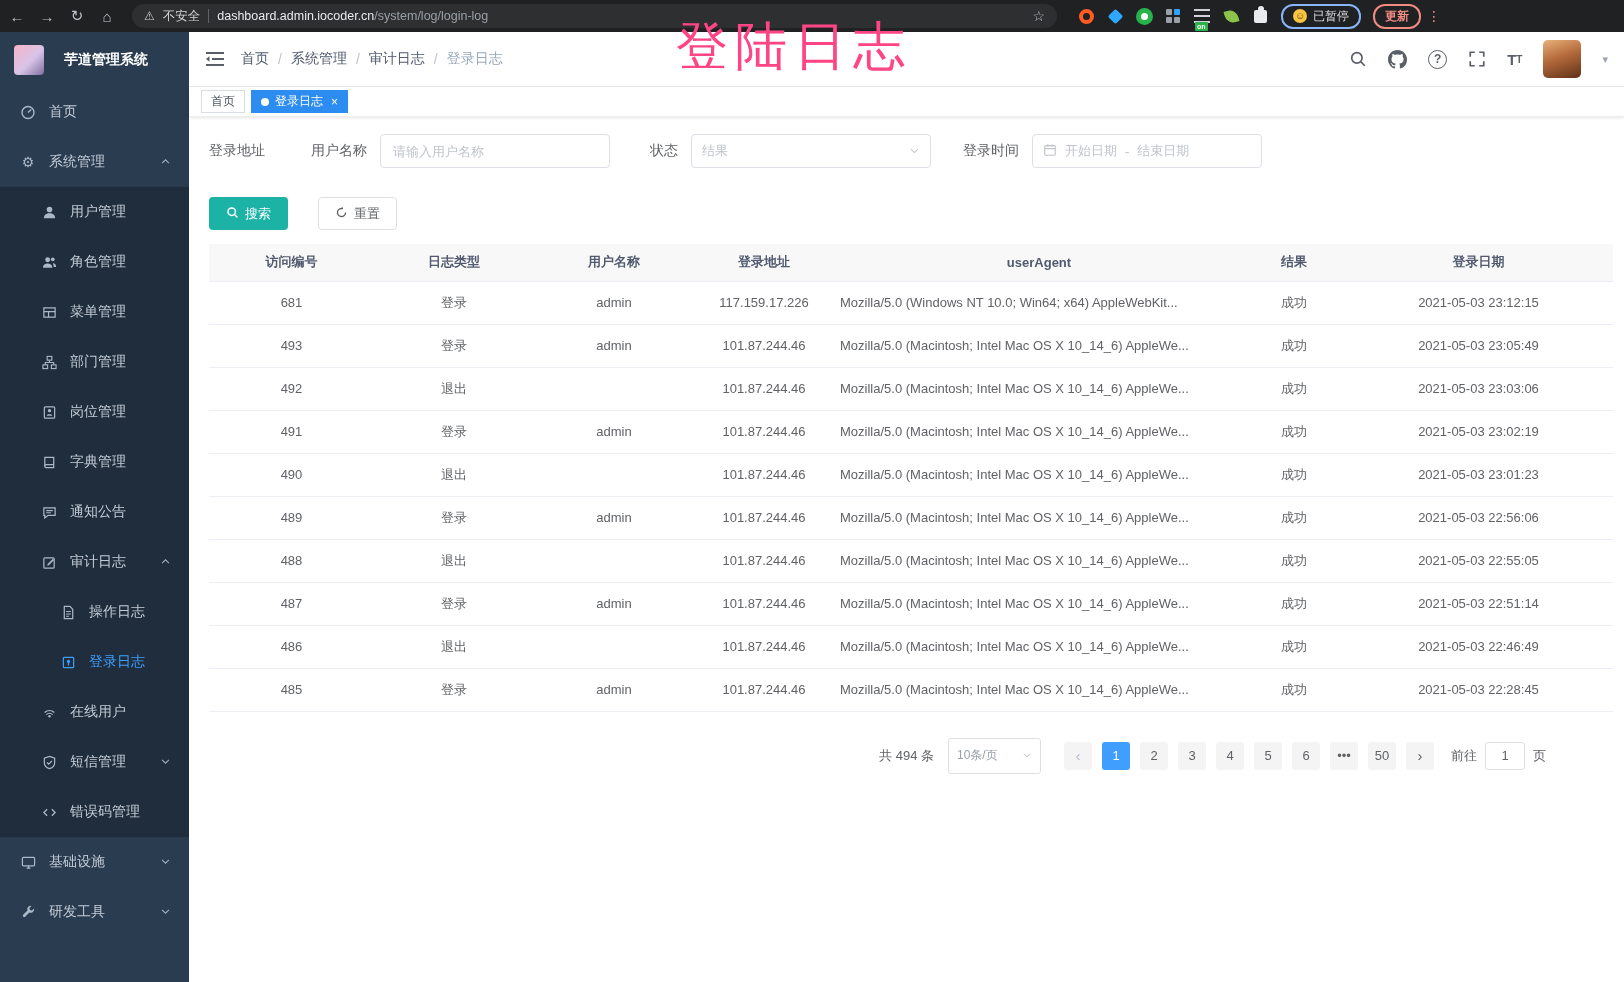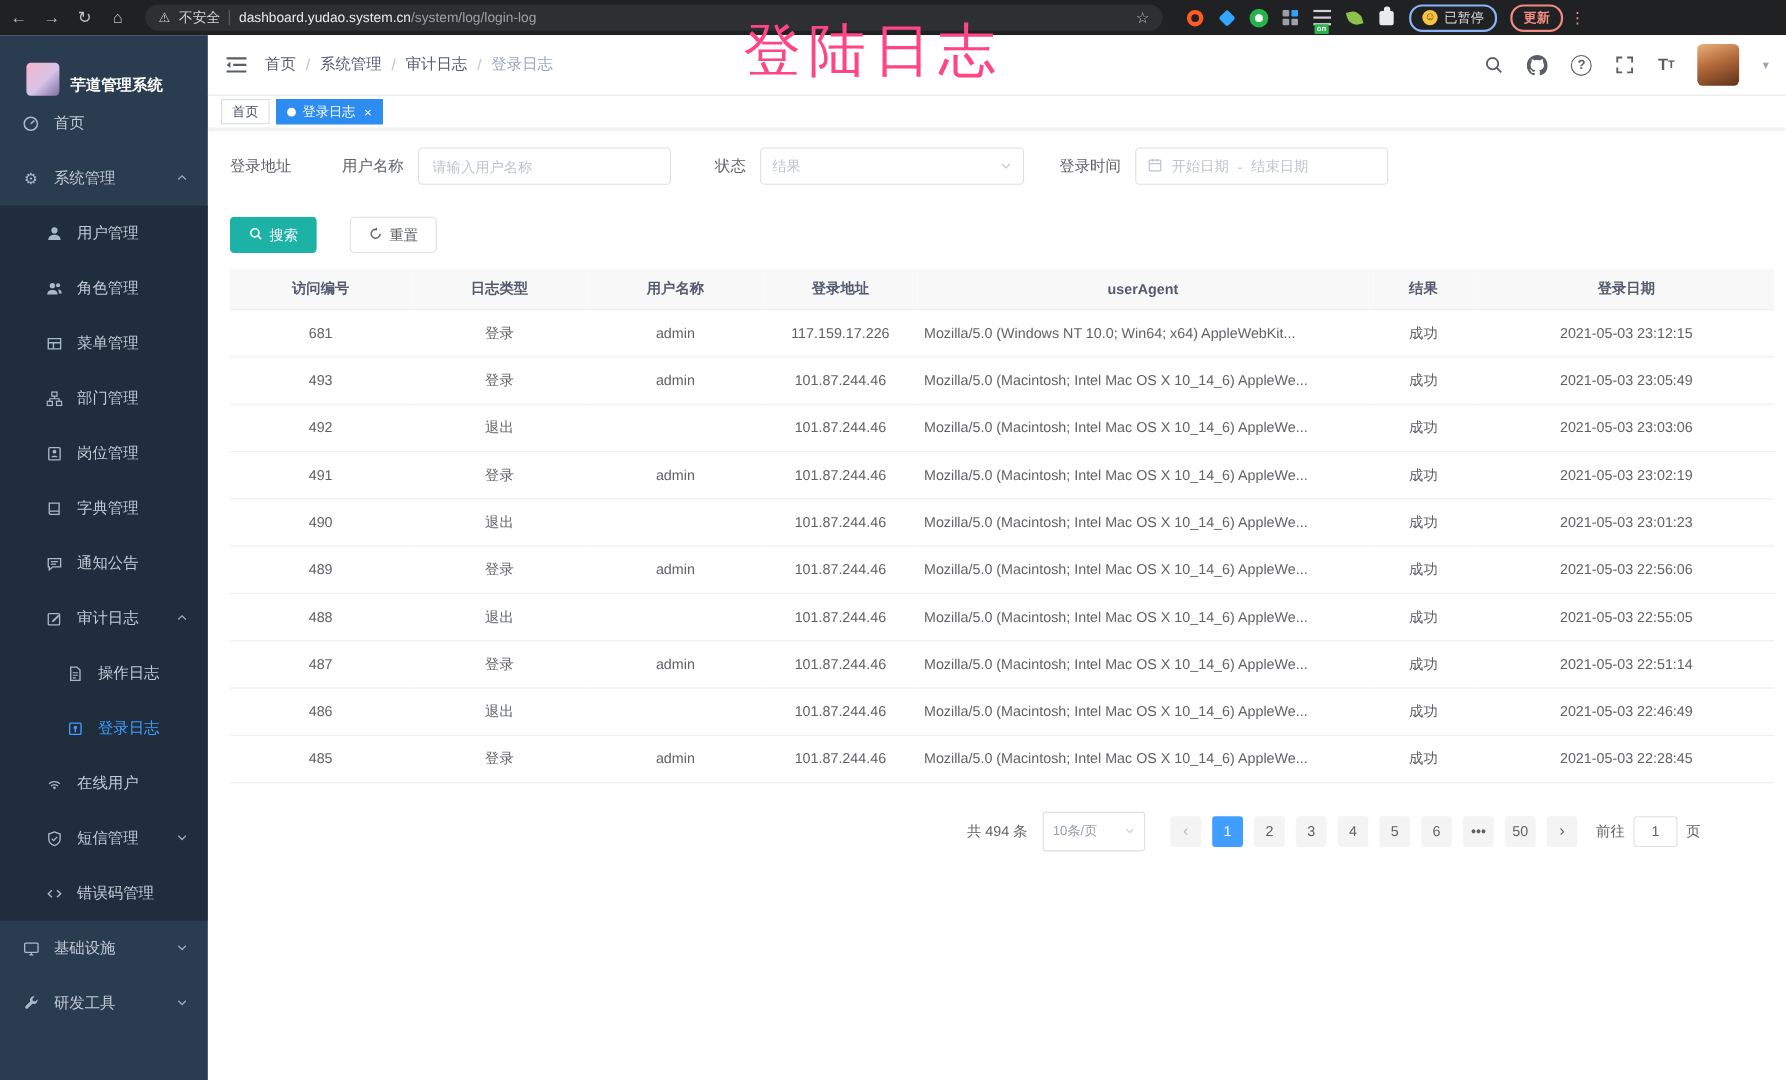--- a/index.html
+++ b/index.html
@@ -32,21 +32,21 @@
   .ext-puzzle{width:13px;height:13px;background:#e8eaed;border-radius:2px;position:relative}
   .ext-puzzle:before{content:"";position:absolute;top:-4px;left:4px;width:6px;height:6px;border-radius:50%;background:#e8eaed}
   .pill{display:flex;align-items:center;gap:6px;border-radius:12px;padding:2px 10px;font-size:12px;cursor:pointer}
   .pill-paused{border:2px solid #8ab4f8;color:#dadce0}
   .pill-paused .face{width:14px;height:14px;background:#f6c344;border-radius:50%;color:#7a5b00;font-size:10px;line-height:14px;text-align:center}
   .pill-update{border:2px solid #f28b82;color:#f28b82;font-weight:bold}
   .chrome .dots{color:#f28b82;font-size:14px;cursor:pointer;margin-left:-6px}
 
   
   .sidebar{position:absolute;left:0;top:32px;width:189px;bottom:0;background:#293c50;color:#c3cbd6}
-  .logo-row{height:55px;display:flex;align-items:flex-end;padding:0 24px;gap:10px}
+  .logo-row{height:55px;display:flex;align-items:center;padding:0 14px;gap:20px}
   .logo-img{width:30px;height:30px;border-radius:4px;background:linear-gradient(135deg,#f5b5c8 0%,#d8c3e8 55%,#7e6f9e 100%)}
   .app-title{color:#fff;font-size:14px;font-weight:bold;white-space:nowrap}
   .nav-item{height:50px;display:flex;align-items:center;padding-left:20px;gap:13px;font-size:14px;cursor:pointer;white-space:nowrap}
   .nav-item .mi{width:16px;height:16px;flex:0 0 16px;display:flex;align-items:center;justify-content:center;color:#aab9c8}
   .nav-item .mi svg{display:block}
   .nav-item .arrow{margin-left:auto;margin-right:18px;color:#9fb0c0}
   .nav-item.l2{padding-left:41px;background:#1f2d3c}
   .nav-item.l3{padding-left:60px;background:#1f2d3c}
   .nav-item.active{color:#3f9eff}
   .nav-item.active .mi{color:#3f9eff}
@@ -119,21 +119,21 @@
 
 <div class="chrome">
   <span class="nav-ico">←</span>
   <span class="nav-ico">→</span>
   <span class="nav-ico">↻</span>
   <span class="nav-ico">⌂</span>
   <div class="urlbar">
     <span class="warn-ico">⚠</span>
     <span class="sec-label">不安全</span>
     <span class="url-sep"></span>
-    <span><span class="url-host">dashboard.yudao.system.cn</span><span class="url-path">/system/log/login-log</span></span>
+    <span><span class="url-host">dashboard.admin.iocoder.cn</span><span class="url-path">/system/log/login-log</span></span>
     <span class="star">☆</span>
   </div>
   <div class="ext-row">
     <span class="ext">
         <i class="ext-orange"></i>
       </span>
     <span class="ext">
         <i class="ext-gem"></i>
       </span>
     <span class="ext">

